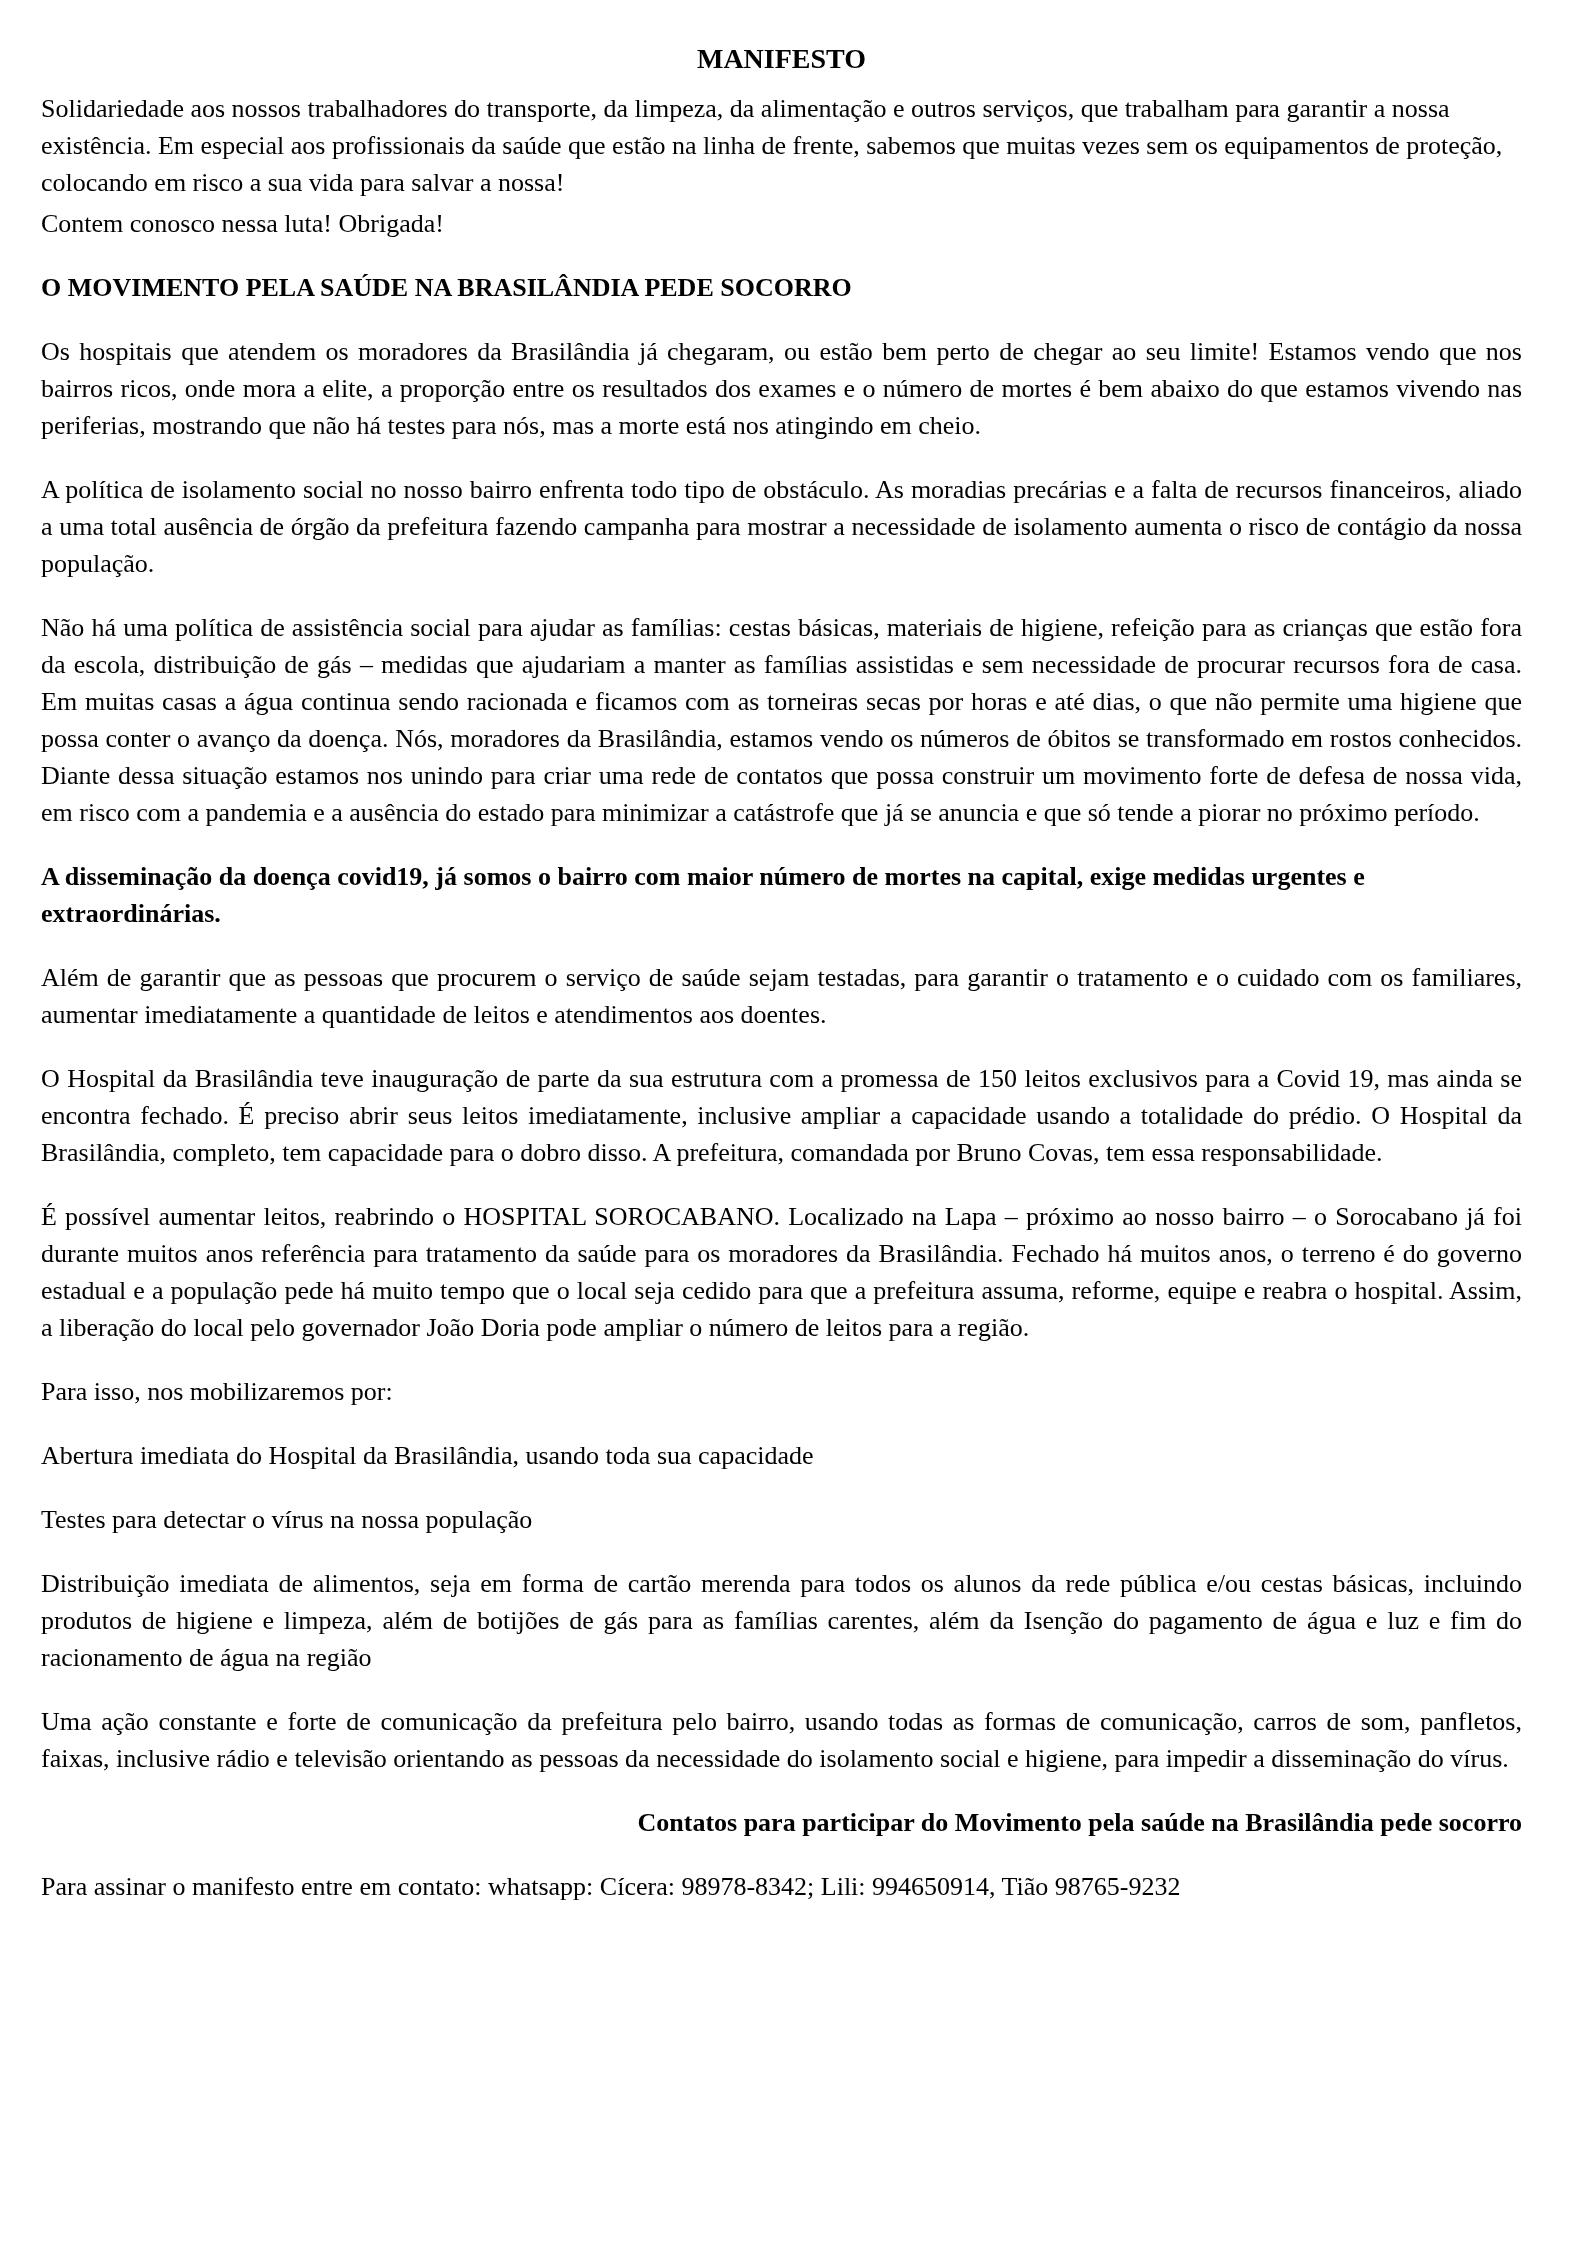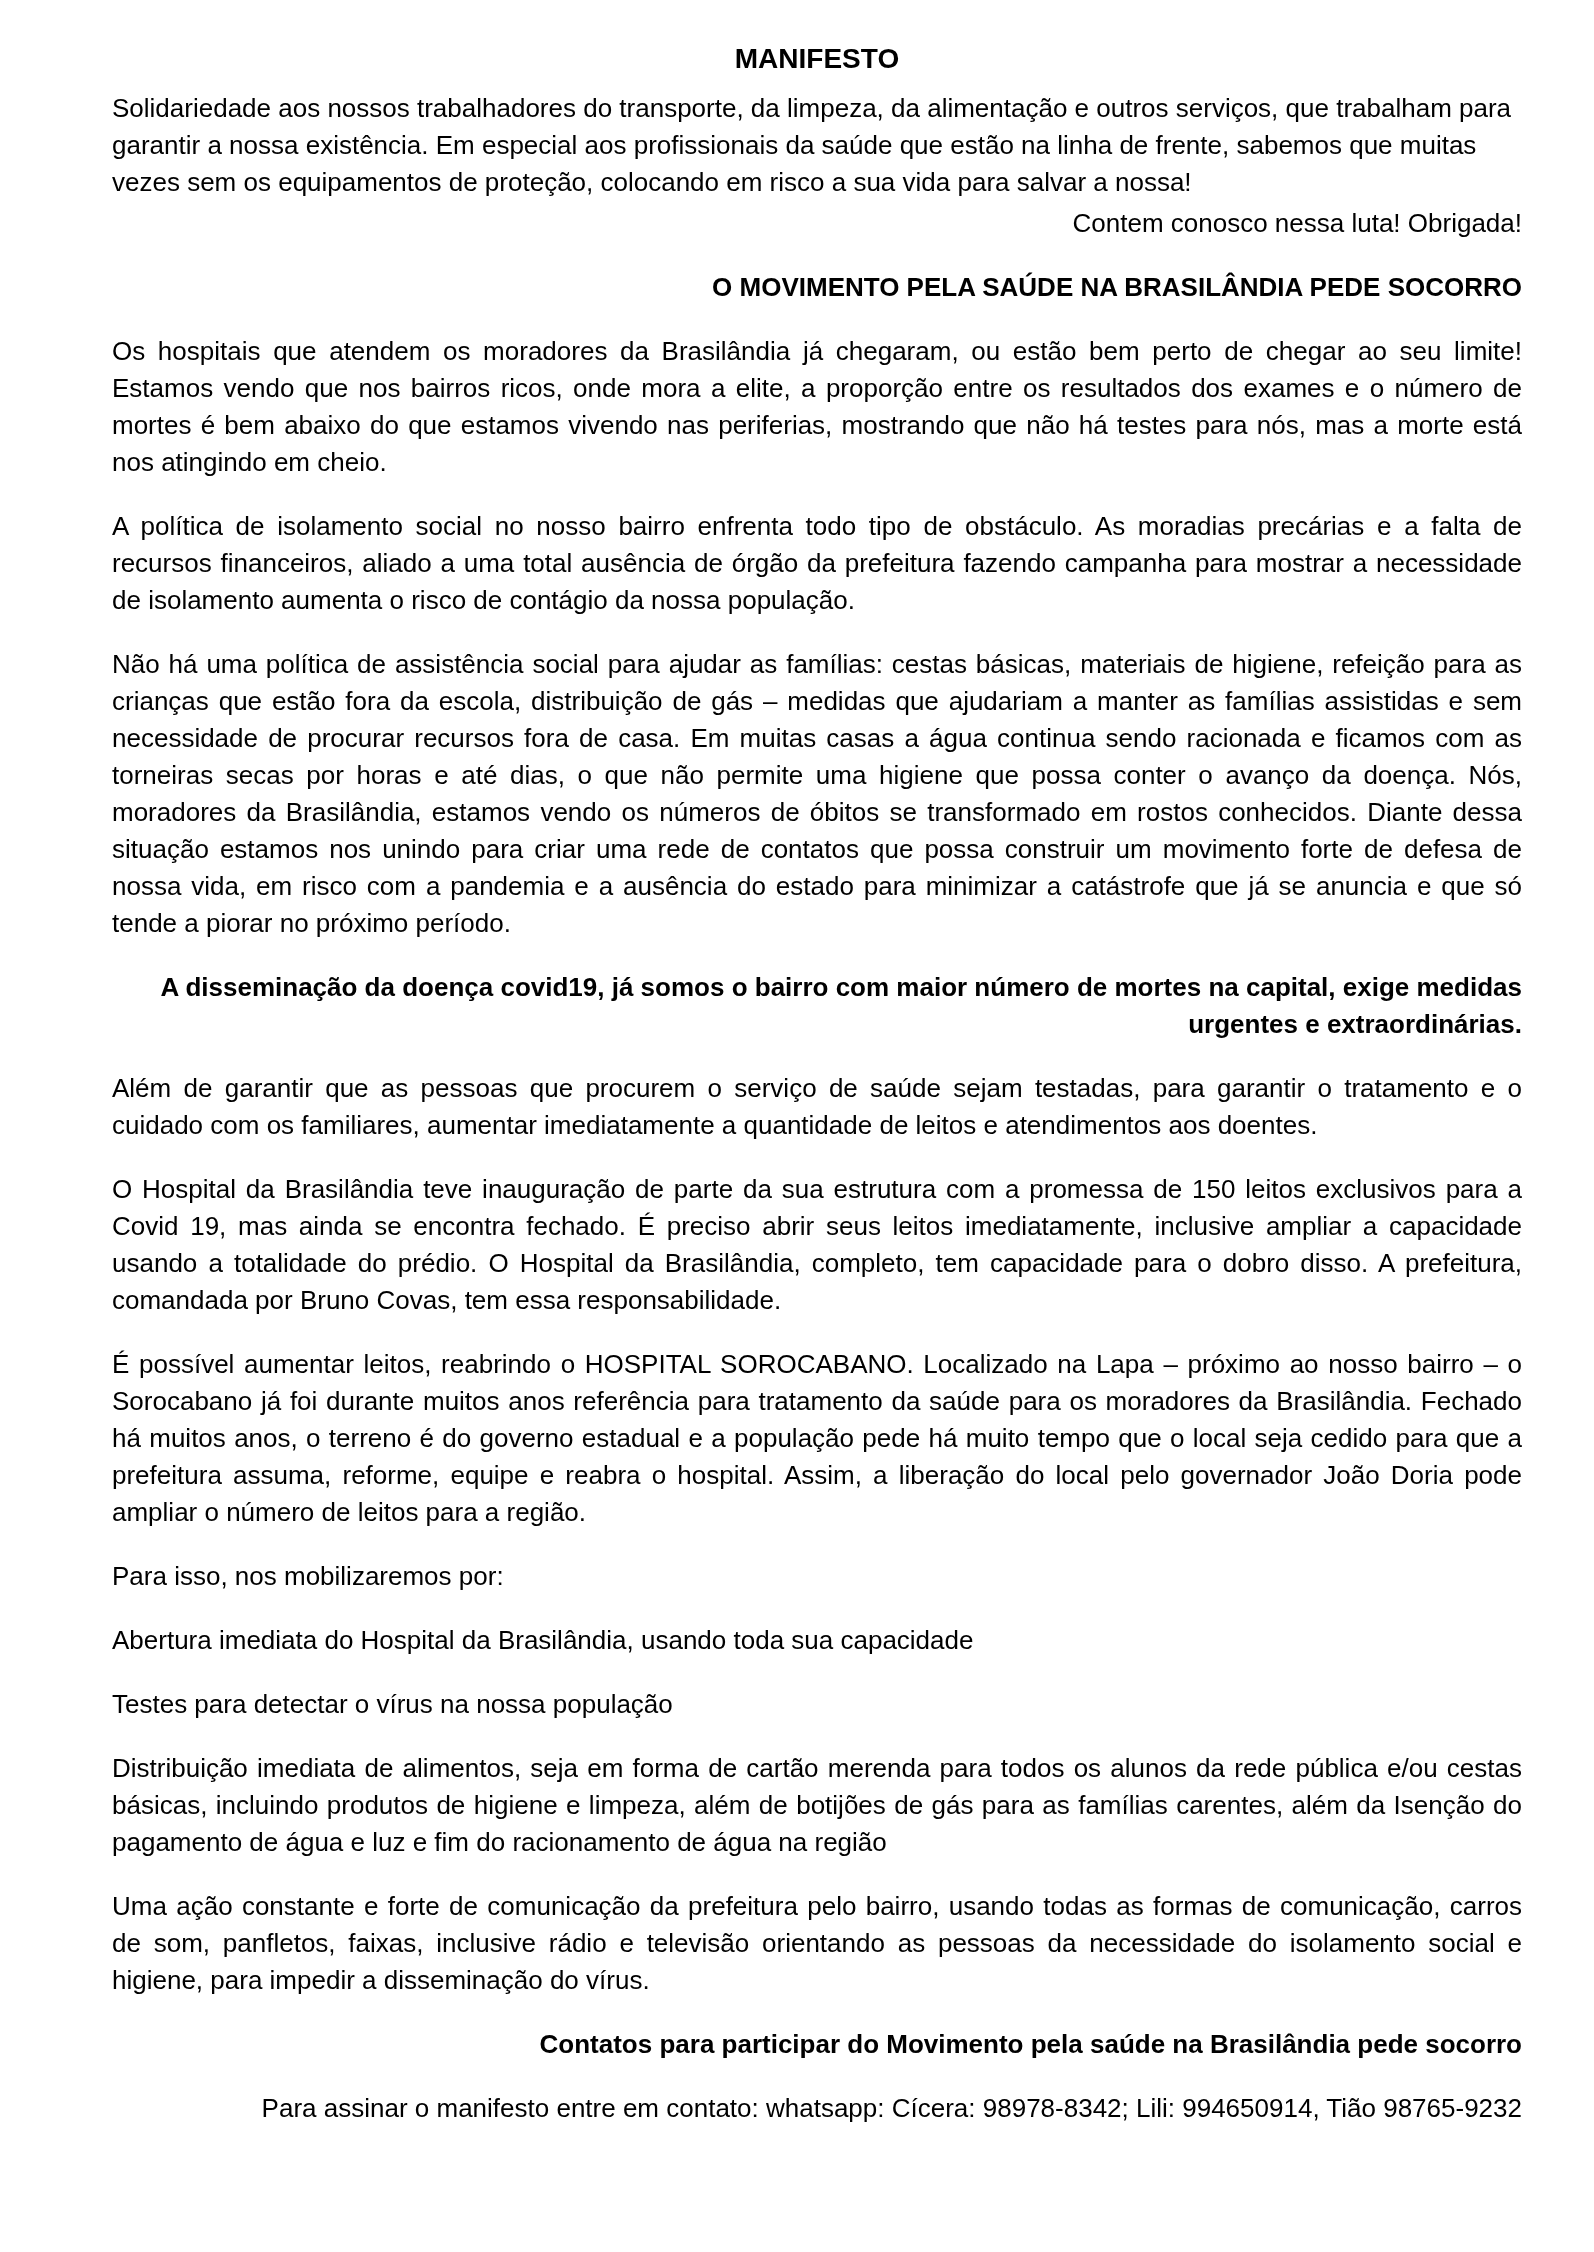--- a/index.html
+++ b/index.html
@@ -11,38 +11,39 @@
     width: 1594px;
     height: 2252px;
     font-family: "Liberation Sans", "DejaVu Sans", sans-serif;
     color: #000000;
     overflow: hidden;
   }
   .page {
     box-sizing: border-box;
     width: 1594px;
     height: 2252px;
-    padding: 40px 72px 30px 112px;
+    padding: 40px 72px 30px 41px;
     background: #ffffff;
+    font-family: Liberation Serif, serif;
   }
   .doc-title {
     font-size: 28px;
     font-weight: bold;
     text-align: center;
     line-height: 37px;
     margin: 0 0 13px 0;
   }
   .para {
     font-size: 26px;
     line-height: 37px;
     margin: 0 0 27px 0;
     text-align: left;
   }
   .justify   { text-align: justify; }
-  .center    { text-align: right; }
+  .center    { text-align: left; }
   .bold      { font-weight: bold; }
   .no-gap    { margin-bottom: 4px; }
   .indented  { padding-left: 100px; text-align: right; }
 </style>
 </head>
 <body>
 
 <div class="page">
 
   <div class="doc-title">MANIFESTO</div>

